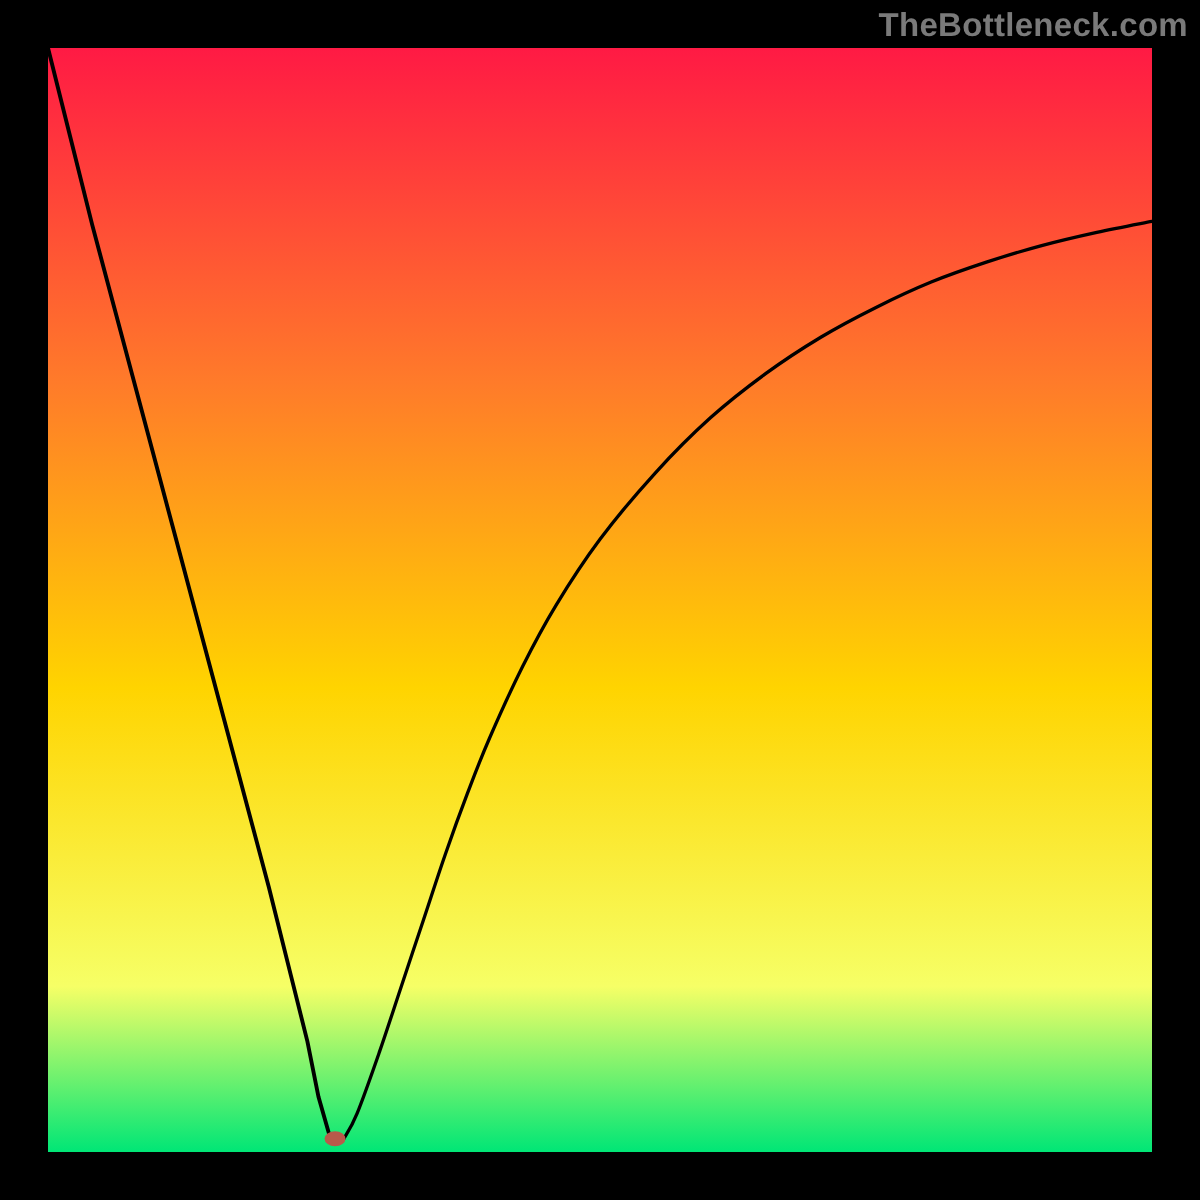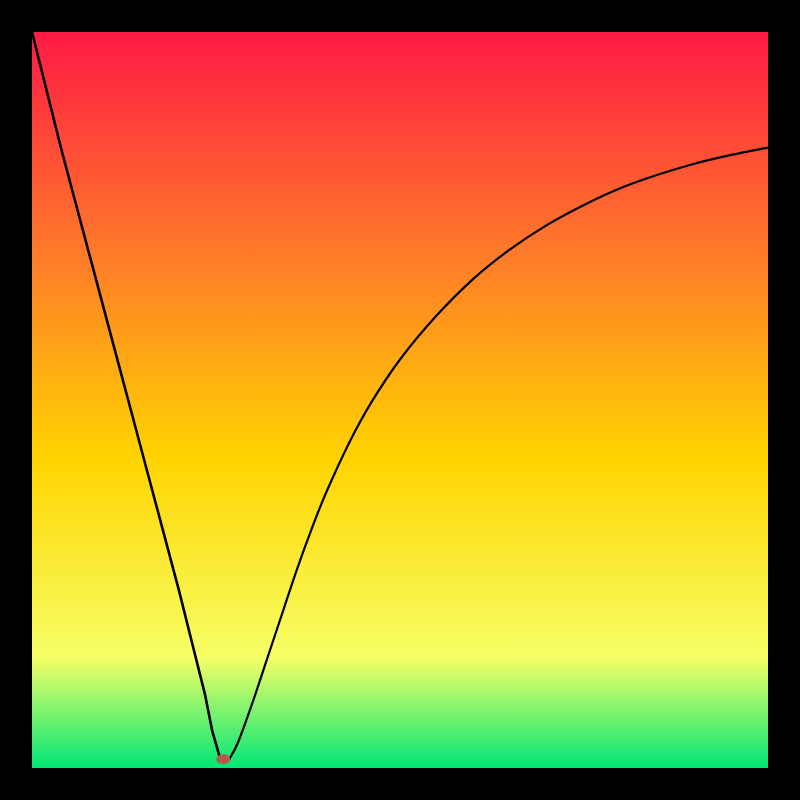--- a/index.html
+++ b/index.html
@@ -33,20 +33,21 @@
     color: #7a7a7a;
     letter-spacing: 0.2px;
     user-select: none;
   }
   svg { display: block; }
 </style>
 </head>
 <body>
 
 <div class="outer">
+  <div class="watermark">TheBottleneck.com</div>
   <div class="plot">
     <svg id="chart-svg" width="736" height="736" viewBox="0 0 736 736">
       <defs>
         <linearGradient id="bg-grad" x1="0" y1="0" x2="0" y2="1">
           <stop id="g0" offset="0%" stop-color="#ff1a44"></stop>
           <stop id="g1" offset="30%" stop-color="#ff7a2a"></stop>
           <stop id="g2" offset="58%" stop-color="#ffd400"></stop>
           <stop id="g3" offset="85%" stop-color="#f6ff66"></stop>
           <stop id="g4" offset="100%" stop-color="#00e676"></stop>
         </linearGradient>

